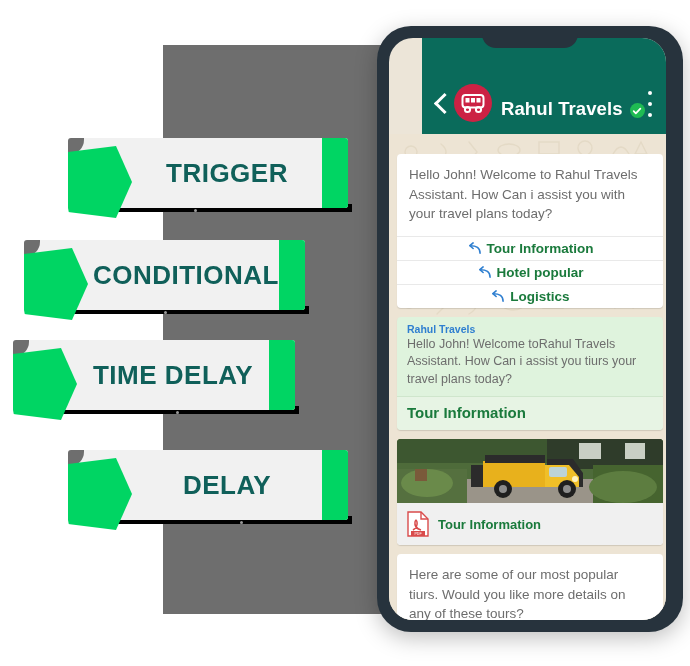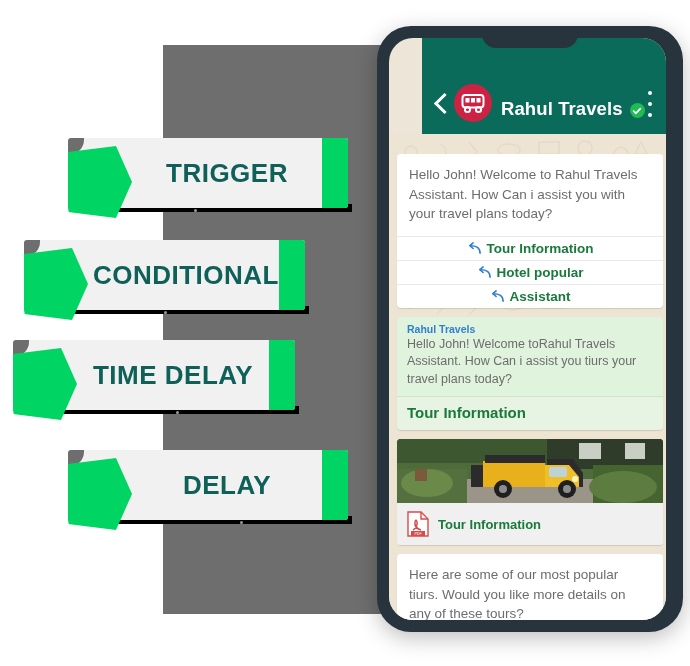--- a/index.html
+++ b/index.html
@@ -317,21 +317,21 @@
                   <path d="M14 12 C14 6 10 4 3.5 4" fill="none" stroke="#2f7fd0" stroke-width="1.7" stroke-linecap="round"></path>
                   <path d="M6.5 1 L3 4 L6.5 7" fill="none" stroke="#2f7fd0" stroke-width="1.7" stroke-linecap="round" stroke-linejoin="round"></path>
                 </svg>
               <span>Hotel popular</span>
             </div>
             <div class="qr">
               <svg class="reply-ico" width="15" height="13" viewBox="0 0 16 14">
                   <path d="M14 12 C14 6 10 4 3.5 4" fill="none" stroke="#2f7fd0" stroke-width="1.7" stroke-linecap="round"></path>
                   <path d="M6.5 1 L3 4 L6.5 7" fill="none" stroke="#2f7fd0" stroke-width="1.7" stroke-linecap="round" stroke-linejoin="round"></path>
                 </svg>
-              <span>Assistant</span>
+              <span>Logistics</span>
             </div>
           </div>
 
           <div class="bubble-green">
             <div class="sender">Rahul Travels</div>
             <div class="gtext">Hello John! Welcome toRahul Travels Assistant. How Can i assist you tiurs your travel plans today?</div>
             <div class="gtitle">Tour Information</div>
           </div>
 
           <div class="bubble-media">

